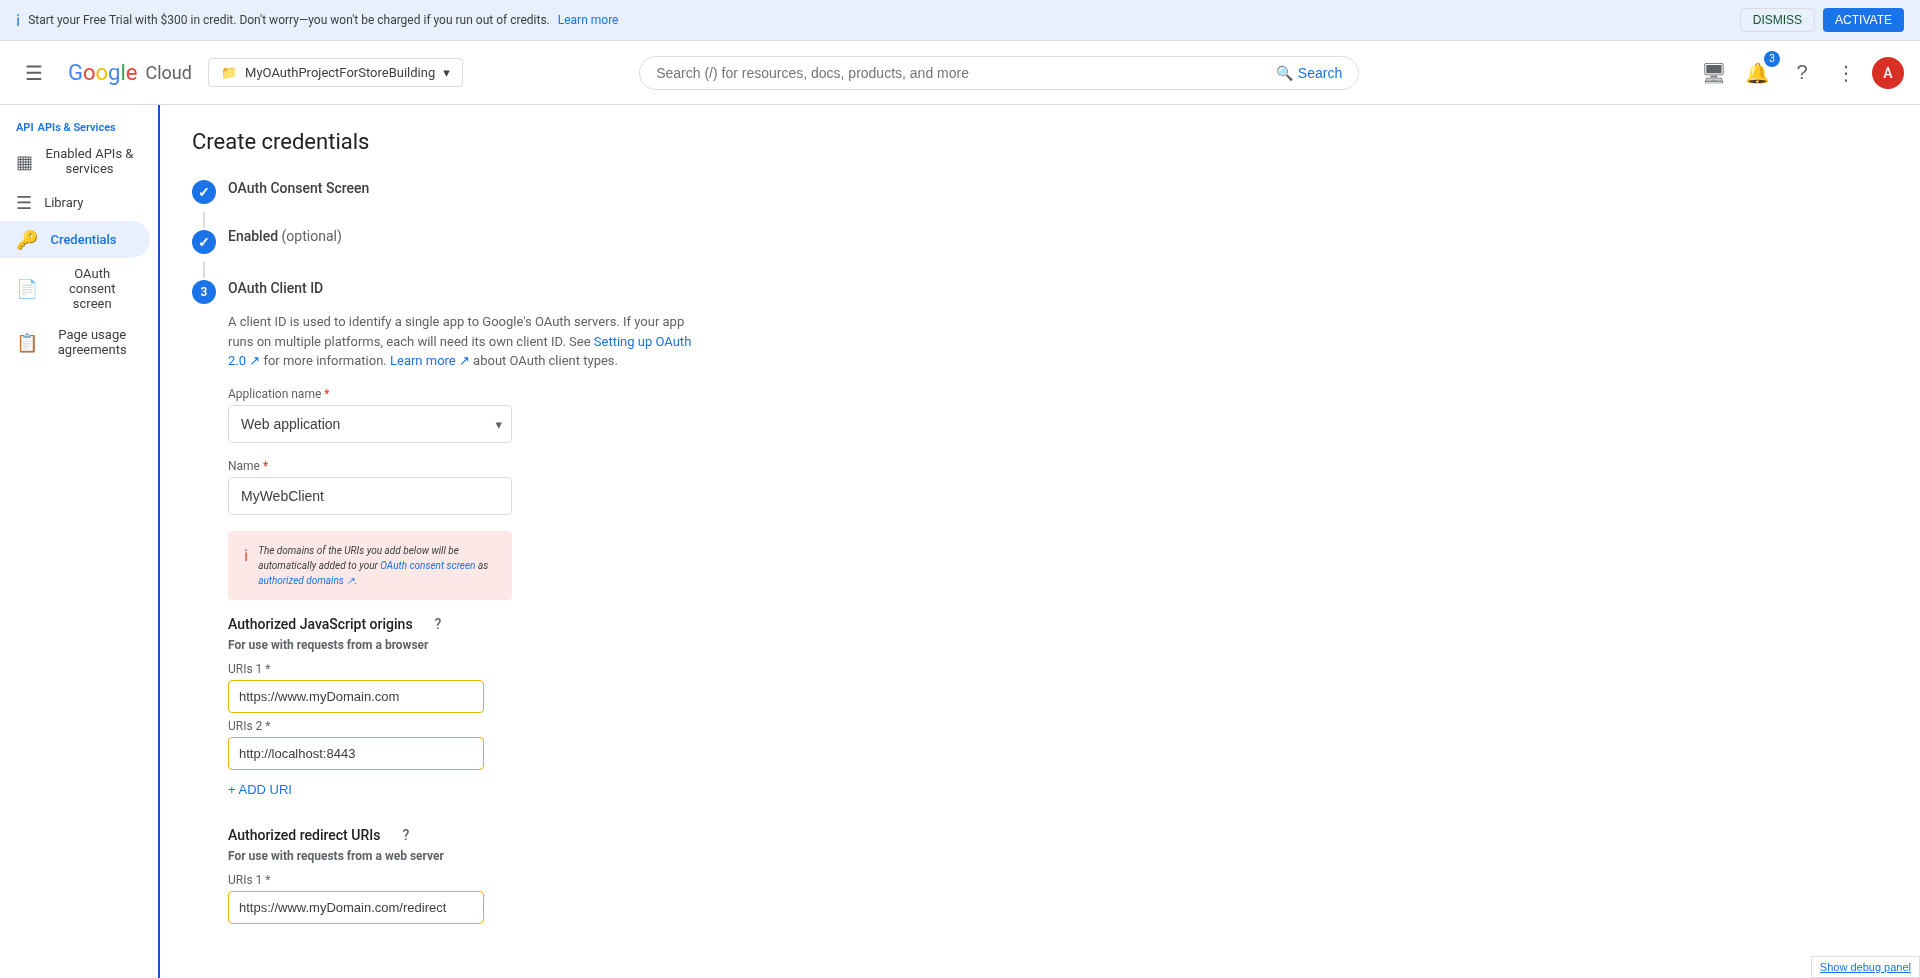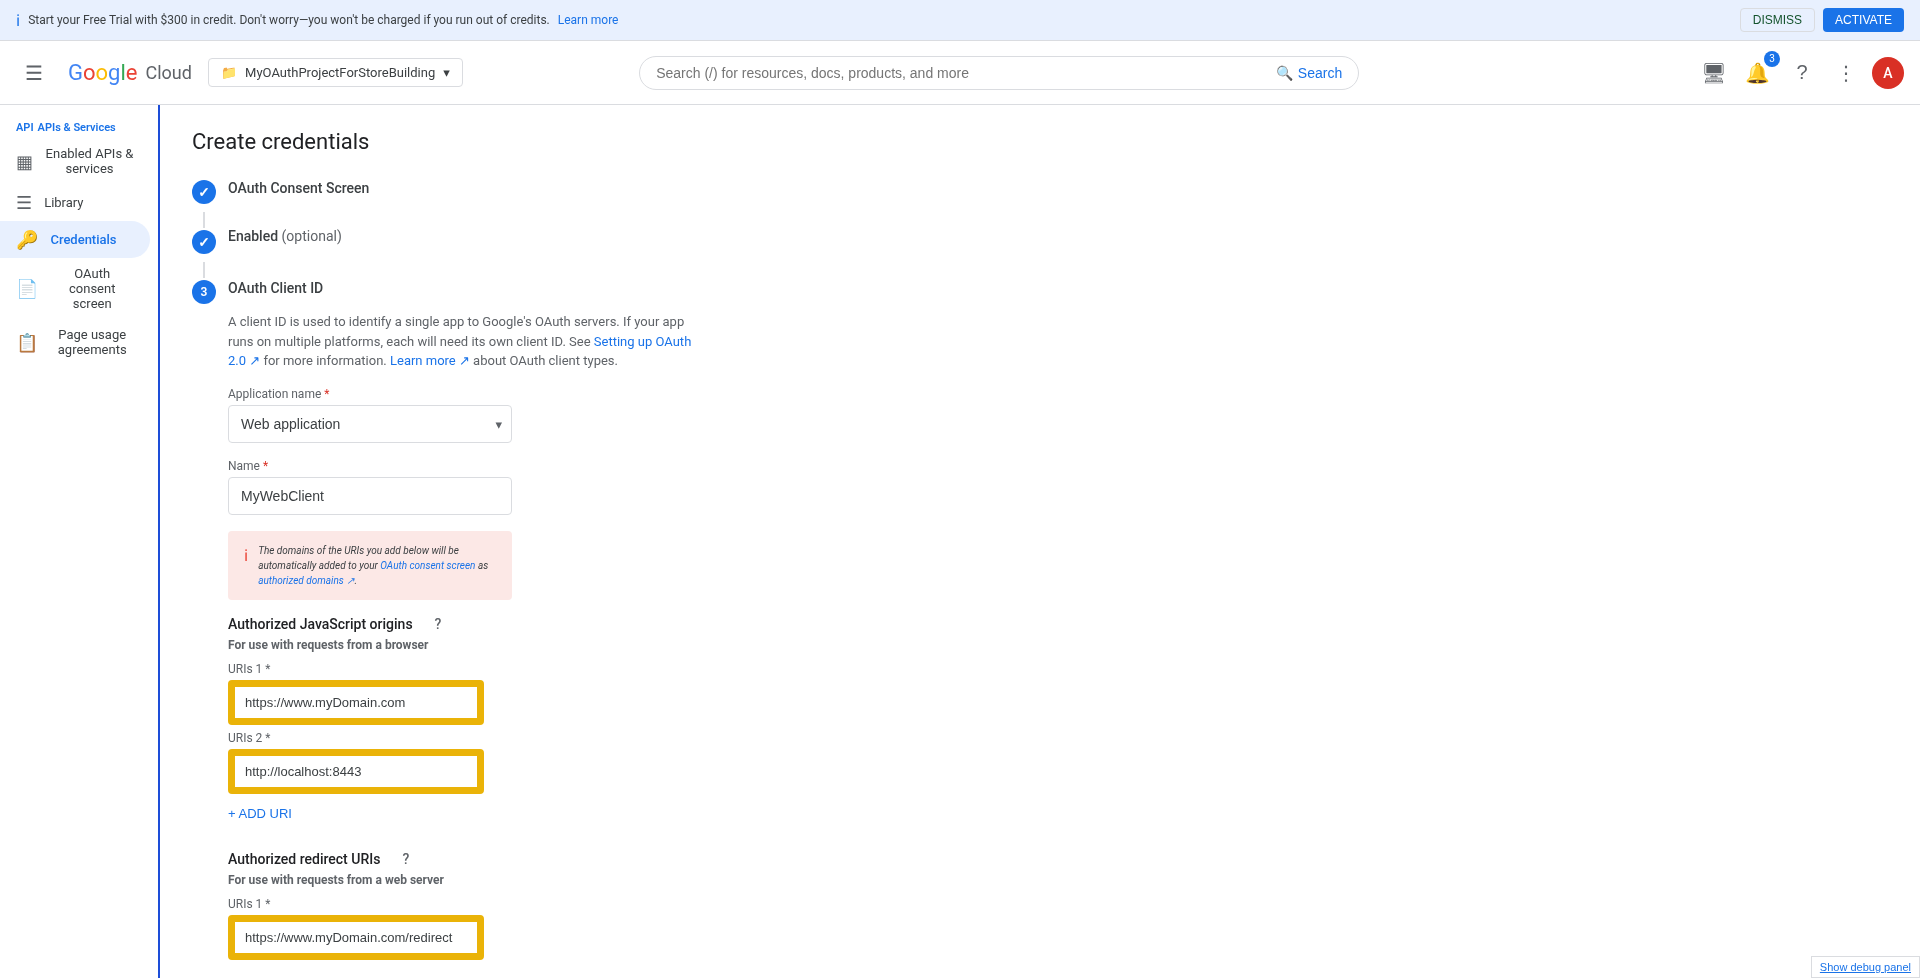--- a/index.html
+++ b/index.html
@@ -328,21 +328,21 @@
     }
     .uri-input-row {
       display: flex;
       align-items: center;
       gap: 8px;
       max-width: 256px;
       margin-bottom: 6px;
     }
     .uri-input {
       flex: 1;
-      border: 7px solid #eab308;
+      border: 1px solid #eab308;
       border-radius: 4px;
       padding: 8px 10px;
       font-size: 13px;
       color: #3c4043;
       outline: none;
     }
 
     .add-uri-btn {
       background: none;
       border: none;

